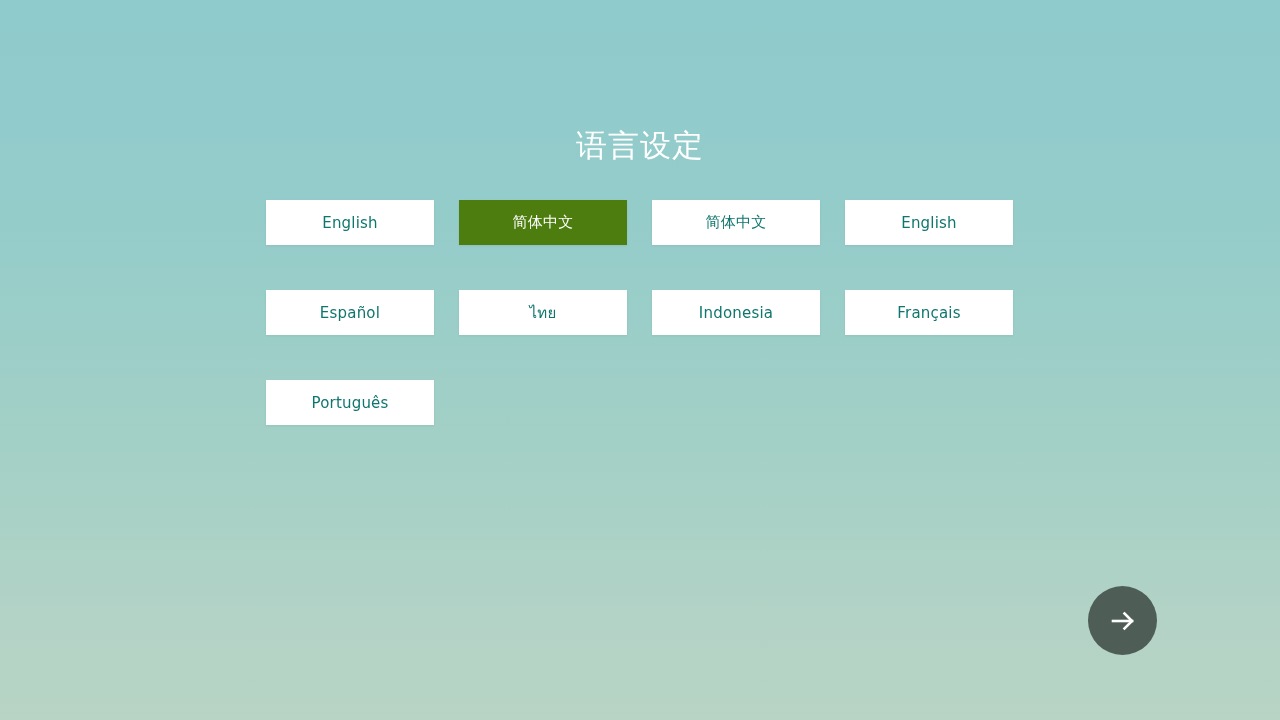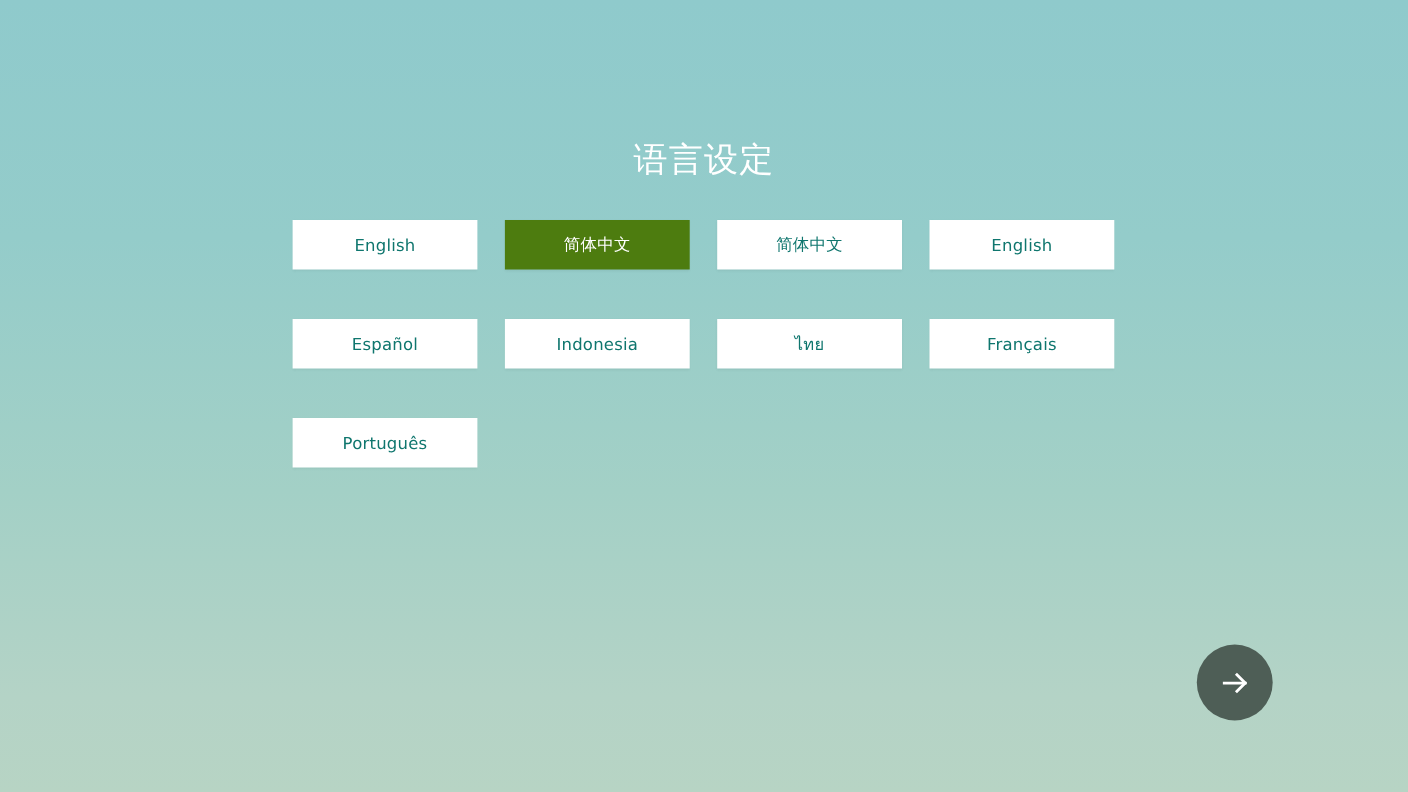--- a/index.html
+++ b/index.html
@@ -110,24 +110,24 @@
       <button class="lang-btn">
         <span>简体中文</span>
       </button>
       <button class="lang-btn">
         <span>English</span>
       </button>
       <button class="lang-btn">
         <span>Español</span>
       </button>
       <button class="lang-btn">
-        <span>Indonesia</span>
+        <span>ไทย</span>
       </button>
       <button class="lang-btn">
-        <span>ไทย</span>
+        <span>Indonesia</span>
       </button>
       <button class="lang-btn">
         <span>Français</span>
       </button>
       <button class="lang-btn">
         <span>Português</span>
       </button>
     </div>
 
   <button class="next-btn">

